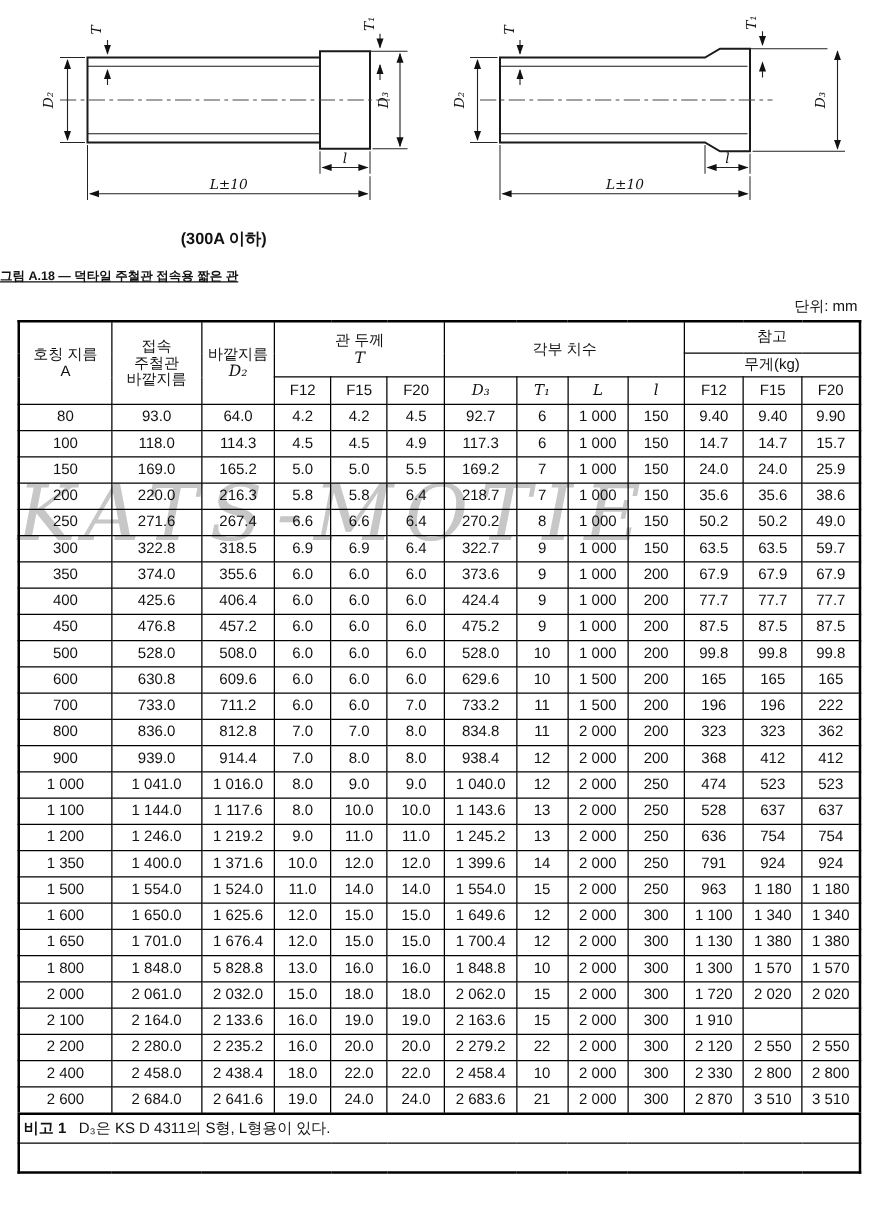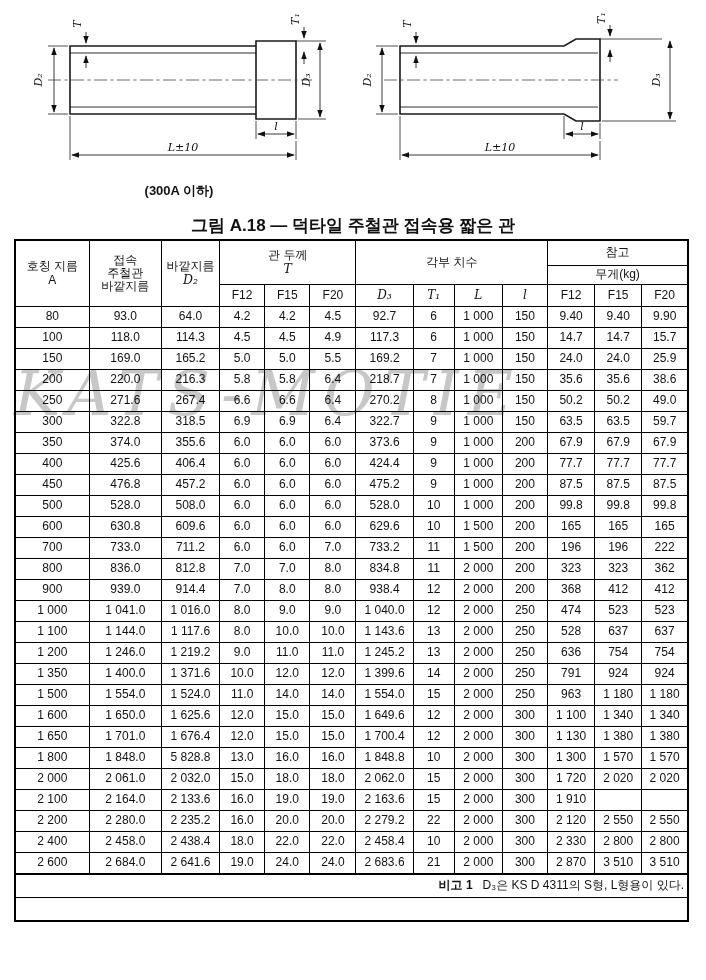--- a/index.html
+++ b/index.html
@@ -7,21 +7,21 @@
     position:relative;width:706px;height:980px;background:#ffffff;
     font-family:"Liberation Sans","DejaVu Sans",sans-serif;color:#111;
     overflow:hidden;
   }
   .title-row{padding:10px 0 0 14px;font-size:15px;font-weight:bold;letter-spacing:.5px;}
   .title-row .secno{margin-right:22px;}
   .figs{display:flex;justify-content:space-between;padding:2px 4px 0 8px;margin-top:6px;}
   .figbox{text-align:center;}
   .figbox svg{display:block;}
   .figcapt{font-size:13px;font-weight:bold;margin-top:2px;}
-  .caption{ text-align:center;font-size:17px;font-weight:bold;}
+  .caption{ text-align:left;font-size:10px;font-weight:bold;text-decoration:underline;}
   .fig-caption{margin-top:14px;}
   .tbl-caption{margin-top:14px;}
   .unit{ text-align:right;font-size:12px;padding-right:20px;margin-top:9px;}
   
   .ol{stroke:#1a1a1a;stroke-width:1.6;fill:none;}
   .wall{stroke:#1a1a1a;stroke-width:.9;fill:none;}
   .cl{stroke:#444;stroke-width:.8;fill:none;stroke-dasharray:13 3.5 3 3.5;}
   .ext{stroke:#222;stroke-width:.8;fill:none;}
   .dim{stroke:#222;stroke-width:.9;fill:none;}
   .dlab{font-family:"DejaVu Serif",serif;font-style:italic;font-size:11px;fill:#111;}
@@ -32,21 +32,21 @@
     border:1px solid #000;text-align:center;vertical-align:middle;
     font-size:12px;font-weight:normal;padding:0;height:20px;line-height:1.1;
     white-space:nowrap;overflow:hidden;
   }
   table.main thead tr.h1 th{height:24px;}
   table.main thead tr.h2 th{height:18px;}
   table.main thead tr.h3 th{height:21px;text-align:center;}
   .hk{font-weight:bold;}
   .sym{font-style:italic;font-family:"DejaVu Serif",serif;font-size:12.5px;font-weight:normal;}
   table.main tbody td{height:20px;}
-  tr.note-row td{border-top:2px solid #000;text-align:right;font-size:12px;height:16px;padding:1px 3px;}
+  tr.note-row td{border-top:2px solid #000;text-align:left;font-size:12px;height:16px;padding:1px 3px;}
   tr.note-row + tr.note-row td{border-top:1px solid #000;border-top-width:0;}
   .note-label{font-weight:bold;margin-right:10px;}
   .watermark{
     position:absolute;left:0;top:118px;width:675px;text-align:left;
     font-family:"DejaVu Serif",serif;font-style:italic;
     font-size:62px;letter-spacing:9px;color:#c7c7c7;
     mix-blend-mode:multiply;pointer-events:none;user-select:none;
   }
 </style>
 </head>
@@ -135,20 +135,21 @@
         <text class="dlab" x="222" y="122" text-anchor="middle">l</text>
 
         <path class="ext" d="M40 108 V152 M240 133 V152"></path>
         <path class="dim" d="M42 147 H238" marker-start="url(#a2)" marker-end="url(#a2)"></path>
         <text class="dlab" x="140" y="143" text-anchor="middle">L±10</text>
       </svg>
     </div>
   </div>
 
   <div class="caption fig-caption">그림 A.18 — 덕타일 주철관 접속용 짧은 관</div>
+  <div class="unit">단위: mm</div>
 
   <div class="tblwrap">
     <table class="main">
       <colgroup>
         <col style="width:74px">
           <col style="width:72px">
           <col style="width:58px">
         <col style="width:45px">
           <col style="width:45px">
           <col style="width:46px">

